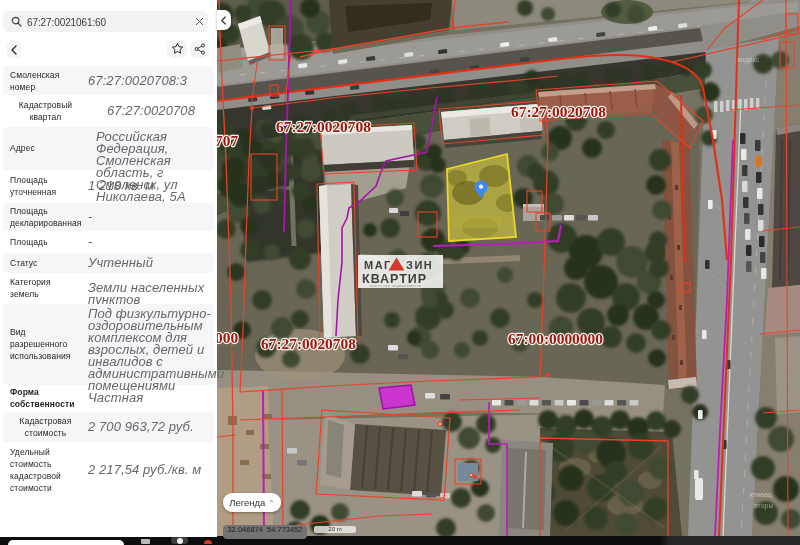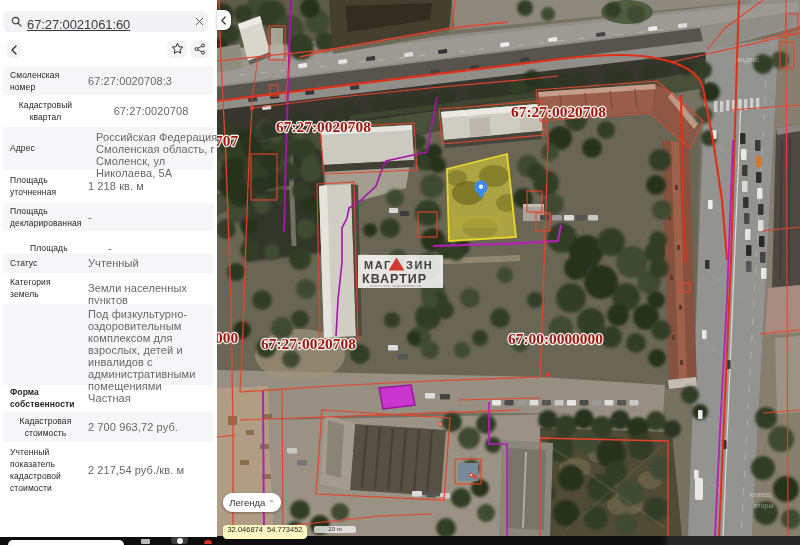--- a/index.html
+++ b/index.html
@@ -3,21 +3,21 @@
 <meta charset="utf-8">
 <style>
   html,body{margin:0;padding:0;width:800px;height:545px;overflow:hidden;background:#fff;
     font-family:"Liberation Sans",sans-serif;}
   .abs{position:absolute;}
   #stage{position:relative;width:800px;height:545px;}
   
   #sidebar{position:absolute;left:0;top:0;width:217px;height:537px;background:#fff;z-index:5;}
   .srow{position:absolute;left:3px;width:211px;border-radius:4px;}
   .srow .lbl{position:absolute;left:7px;top:0;width:71px;color:#262626;font-size:8.5px;line-height:12px;letter-spacing:.1px;}
-  .srow .val{position:absolute;left:85px;top:0;width:126px;color:#67676b;font-size:11px;line-height:12px;letter-spacing:.1px;}
+  .srow .val{position:absolute;left:85px;top:0;width:126px;color:#67676b;font-size:13px;line-height:12px;letter-spacing:.1px;font-style:italic;}
   .gray{background:#f6f6f8;}
   
   #map{position:absolute;left:217px;top:0;width:583px;height:537px;background:#84806f;}
   
   #dock{position:absolute;left:0;top:536px;width:800px;height:9px;background:linear-gradient(90deg,#0d0d0d 0,#0d0d0d 660px,#262626 670px,#262626 100%);}
 </style>
 </head>
 <body>
 <div id="stage">
 
@@ -679,21 +679,21 @@
 
   <div id="sidebar">
 
     <div class="abs" style="left:3px;top:11px;width:205px;height:21px;background:#f3f3f5;border-radius:6px;"></div>
 
     <svg class="abs" style="left:11px;top:16px;" width="11" height="11" viewBox="0 0 11 11">
         <circle cx="4.6" cy="4.6" r="3.3" fill="none" stroke="#44444a" stroke-width="1.2"></circle>
         <line x1="7.3" y1="7.3" x2="10" y2="10" stroke="#44444a" stroke-width="1.2" stroke-linecap="round"></line>
       </svg>
 
-    <div class="abs" style="left:27px;top:16.5px;font-size:13px;letter-spacing:-0.1px;color:#3a3a3a;text-decoration:underline;">67:27:0021061:60</div>
+    <div class="abs" style="left:27px;top:16.5px;font-size:10px;letter-spacing:-0.1px;color:#3a3a3a;">67:27:0021061:60</div>
 
     <svg class="abs" style="left:195px;top:17px;" width="9" height="9" viewBox="0 0 9 9">
         <path d="M1 1 L8 8 M8 1 L1 8" stroke="#5a5a5a" stroke-width="1"></path>
       </svg>
 
     <div class="abs" style="left:7px;top:41px;width:14px;height:17px;background:#f4f4f6;border-radius:5px;"></div>
     <svg class="abs" style="left:10px;top:45px;" width="8" height="10" viewBox="0 0 8 10">
         <path d="M6 1 L2 5 L6 9" fill="none" stroke="#2e2e2e" stroke-width="1.3" stroke-linecap="round" stroke-linejoin="round"></path>
       </svg>
 
@@ -728,63 +728,64 @@
     <div class="srow" style="top:170px;height:33px;">
         <div class="lbl" style="top:4px;">Площадь уточненная</div>
         <div class="val" style="top:10px;">1 218 кв. м</div>
       </div>
 
     <div class="srow gray" style="top:203px;height:28px;">
         <div class="lbl" style="top:2px;">Площадь декларированная</div>
         <div class="val" style="top:8px;">-</div>
       </div>
 
-    <div class="srow" style="top:237px;height:22px;margin-left:20px;">
+    <div class="srow" style="top:231px;height:22px;">
         <div class="lbl" style="top:5px;">Площадь</div>
         <div class="val" style="top:5px;">-</div>
       </div>
 
     <div class="srow gray" style="top:253px;height:20px;">
         <div class="lbl" style="top:4px;">Статус</div>
         <div class="val" style="top:4px;">Учтенный</div>
       </div>
 
     <div class="srow" style="top:273px;height:31px;">
         <div class="lbl" style="top:3px;">Категория земель</div>
         <div class="val" style="top:9px;">Земли населенных пунктов</div>
       </div>
 
     <div class="srow gray" style="top:304px;height:81px;">
+        <div class="lbl" style="top:22px;">Вид разрешенного использования</div>
         <div class="val" style="top:4px;">Под физкультурно-оздоровительным комплексом для взрослых, детей и инвалидов с административными помещениями</div>
       </div>
 
     <div class="srow" style="top:385px;height:27px;">
         <div class="lbl" style="top:1px;font-weight:bold;">Форма собственности</div>
         <div class="val" style="top:7px;">Частная</div>
       </div>
 
     <div class="srow gray" style="top:412px;height:30px;">
         <div class="lbl" style="top:3px;text-align:center;">Кадастровая стоимость</div>
         <div class="val" style="top:9px;">2 700 963,72 руб.</div>
       </div>
 
     <div class="srow" style="top:442px;height:56px;">
-        <div class="lbl" style="top:4px;">Учтенный показатель кадастровой стоимости</div>
+        <div class="lbl" style="top:4px;">Удельный стоимость кадастровой стоимости</div>
         <div class="val" style="top:22px;">2 217,54 руб./кв. м</div>
       </div>
   </div>
 
   <div class="abs" style="left:217px;top:10px;width:14px;height:20px;background:#fff;border-radius:0 7px 7px 0;box-shadow:0 1px 3px rgba(0,0,0,.3);z-index:6;"></div>
   <svg class="abs" style="left:220px;top:16px;z-index:7;" width="7" height="9" viewBox="0 0 8 10">
       <path d="M6 1 L2 5 L6 9" fill="none" stroke="#333" stroke-width="1.4" stroke-linecap="round" stroke-linejoin="round"></path>
     </svg>
 
   <div class="abs" style="left:223px;top:493px;width:58px;height:19px;background:#fff;border-radius:9px;box-shadow:0 1px 3px rgba(0,0,0,.35);z-index:6;font-size:9.5px;color:#333;line-height:19px;text-align:center;">Легенда <span style="font-size:8px;color:#666;">⌃</span></div>
 
-  <div class="abs" style="left:223px;top:525px;width:84px;height:14px;background:#fef9c3;border-radius:4px;z-index:6;font-size:7.5px;color:#222;line-height:9px;text-align:center;">32.046874&nbsp;&nbsp;54.773452</div>
+  <div class="abs" style="left:223px;top:525px;width:84px;height:14px;background:#737373;border-radius:4px;z-index:6;font-size:7.5px;color:#222;line-height:9px;text-align:center;">32.046874&nbsp;&nbsp;54.773452</div>
 
   <div class="abs" style="left:314px;top:526px;width:42px;height:7px;background:rgba(240,240,240,.8);border-radius:2px;z-index:6;font-size:6px;color:#333;line-height:7px;text-align:center;">20 m</div>
 
   <div id="dock">
 
     <div class="abs" style="left:8px;top:4px;width:116px;height:8px;background:#fff;border-radius:5px 5px 0 0;"></div>
 
     <div class="abs" style="left:141px;top:3px;width:9px;height:5px;background:#b9b9b9;border-radius:1px;"></div>
 
     <div class="abs" style="left:171px;top:1px;width:17px;height:7px;background:#3c3c3c;border-radius:3px;"></div>

